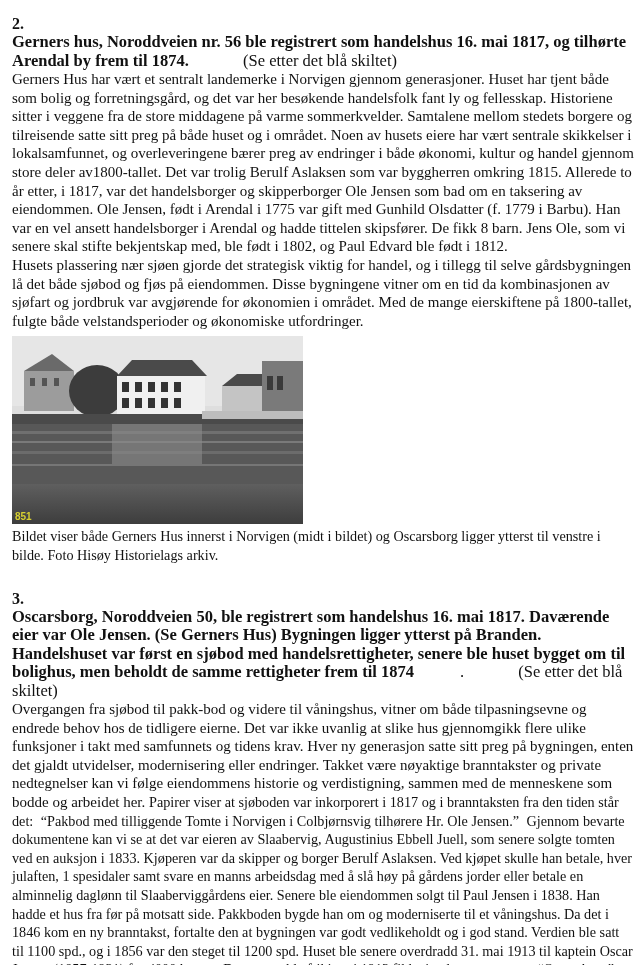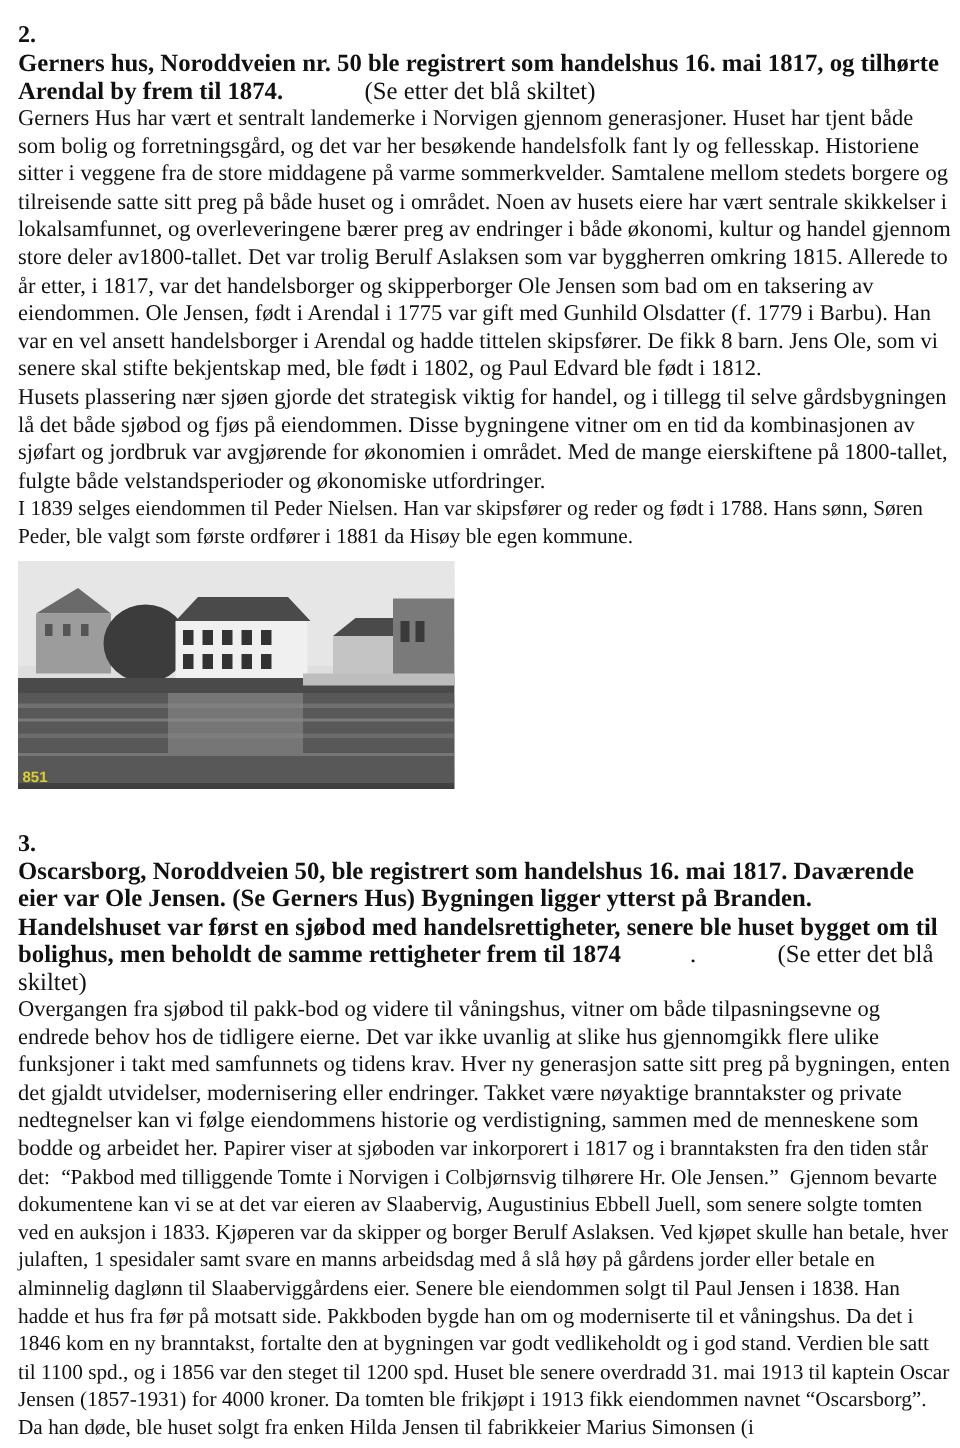--- a/index.html
+++ b/index.html
@@ -4,39 +4,38 @@
 <style>
   html, body { margin: 0; padding: 0; background: #ffffff; }
   body { width: 640px; height: 965px; overflow: hidden; position: relative;
          font-family: "Liberation Serif", serif; color: #111; }
   .page { position: absolute; left: 12px; top: 14px; width: 622px; }
   .num { font-weight: bold; font-size: 16px; line-height: 19px; margin: 0; }
   .heading { font-weight: bold; font-size: 16.5px; line-height: 18.5px; margin: 0; }
   .heading .note { font-weight: normal; margin-left: 46px; }
   .body { font-size: 15px; line-height: 18.6px; margin: 0; }
   .body.small { font-size: 14.2px; }
-  .photo { position: relative; width: 291px; height: 152px; margin: 6px 0 3px 0; overflow: hidden;
+  .photo { position: relative; width: 291px; height: 188px; margin: 6px 0 3px 0; overflow: hidden;
            background: linear-gradient(#e8e8e8 0%, #d4d4d4 30%, #9a9a9a 55%, #555 62%, #6d6d6d 70%, #3d3d3d 100%); }
   .photo .label { position: absolute; left: 3px; bottom: 2px; font-family: "Liberation Sans", sans-serif;
                   font-size: 10px; color: #d8d030; font-weight: bold; }
   .caption { font-size: 14.2px; line-height: 18.6px; margin: 0; }
   .gap { height: 24px; }
   .quote { }
 </style>
 </head>
 <body>
 
 <div class="page">
 
   <section>
     <p class="num">2.</p>
-    <p class="heading"><span>Gerners hus, Noroddveien nr. 50 ble registrert som handelshus 16. mai 1817, og tilhørte Arendal by frem til 1874.</span>&nbsp;&nbsp;<span class="note">(Se etter det blå skiltet)</span></p>
+    <p class="heading"><span>Gerners hus, Noroddveien nr. 56 ble registrert som handelshus 16. mai 1817, og tilhørte Arendal by frem til 1874.</span>&nbsp;&nbsp;<span class="note">(Se etter det blå skiltet)</span></p>
     <p class="body">Gerners Hus har vært et sentralt landemerke i Norvigen gjennom generasjoner. Huset har tjent både som bolig og forretningsgård, og det var her besøkende handelsfolk fant ly og fellesskap. Historiene sitter i veggene fra de store middagene på varme sommerkvelder. Samtalene mellom stedets borgere og tilreisende satte sitt preg på både huset og i området. Noen av husets eiere har vært sentrale skikkelser i lokalsamfunnet, og overleveringene bærer preg av endringer i både økonomi, kultur og handel gjennom store deler av1800-tallet. Det var trolig Berulf Aslaksen som var byggherren omkring 1815. Allerede to år etter, i 1817, var det handelsborger og skipperborger Ole Jensen som bad om en taksering av eiendommen. Ole Jensen, født i Arendal i 1775 var gift med Gunhild Olsdatter (f. 1779 i Barbu). Han var en vel ansett handelsborger i Arendal og hadde tittelen skipsfører. De fikk 8 barn. Jens Ole, som vi senere skal stifte bekjentskap med, ble født i 1802, og Paul Edvard ble født i 1812.</p>
     <p class="body">Husets plassering nær sjøen gjorde det strategisk viktig for handel, og i tillegg til selve gårdsbygningen lå det både sjøbod og fjøs på eiendommen. Disse bygningene vitner om en tid da kombinasjonen av sjøfart og jordbruk var avgjørende for økonomien i området. Med de mange eierskiftene på 1800-tallet, fulgte både velstandsperioder og økonomiske utfordringer.</p>
-    <p class="body small">I 1839 selges eiendommen til Peder Nielsen. Han var skipsfører og reder og født i 1788. Hans sønn, Søren Peder, ble valgt som første ordfører i 1881 da Hisøy ble egen kommune.</p>
 
     <div class="photo">
       <svg width="291" height="148" viewBox="0 0 291 148">
         <rect x="0" y="0" width="291" height="148" fill="#dedede"></rect>
 
         <rect x="0" y="0" width="291" height="70" fill="#e6e6e6"></rect>
 
         <polygon points="12,35 40,18 62,35" fill="#6a6a6a"></polygon>
         <rect x="12" y="35" width="50" height="40" fill="#9c9c9c"></rect>
         <rect x="18" y="42" width="5" height="8" fill="#555"></rect>
@@ -70,20 +69,21 @@
         <rect x="0" y="88" width="291" height="60" fill="#585858"></rect>
         <rect x="0" y="95" width="291" height="3" fill="#707070"></rect>
         <rect x="0" y="105" width="291" height="2" fill="#7a7a7a"></rect>
         <rect x="0" y="115" width="291" height="3" fill="#6c6c6c"></rect>
         <rect x="0" y="128" width="291" height="2" fill="#767676"></rect>
         <rect x="100" y="88" width="90" height="40" fill="#8a8a8a" opacity="0.6"></rect>
       </svg>
       <span class="label">851</span>
     </div>
 
+    <p class="caption">Bildet viser både Gerners Hus innerst i Norvigen (midt i bildet) og Oscarsborg ligger ytterst til venstre i bilde. Foto Hisøy Historielags arkiv.</p>
   </section>
 
   <div class="gap"></div>
 
   <section>
     <p class="num">3.</p>
     <p class="heading"><span>Oscarsborg, Noroddveien 50, ble registrert som handelshus 16. mai 1817. Daværende eier var Ole Jensen. (Se Gerners Hus) Bygningen ligger ytterst på Branden. Handelshuset var først en sjøbod med handelsrettigheter, senere ble huset bygget om til bolighus, men beholdt de samme rettigheter frem til 1874</span><span class="note">.</span>&nbsp;&nbsp;<span class="note">(Se etter det blå skiltet)</span></p>
     <p class="body"><span>Overgangen fra sjøbod til pakk-bod og videre til våningshus, vitner om både tilpasningsevne og endrede behov hos de tidligere eierne. Det var ikke uvanlig at slike hus gjennomgikk flere ulike funksjoner i takt med samfunnets og tidens krav. Hver ny generasjon satte sitt preg på bygningen, enten det gjaldt utvidelser, modernisering eller endringer. Takket være nøyaktige branntakster og private nedtegnelser kan vi følge eiendommens historie og verdistigning, sammen med de menneskene som bodde og arbeidet her.</span> <span class="small-run" style="font-size:14.2px">Papirer viser at sjøboden var inkorporert i 1817 og i branntaksten fra den tiden står det:</span>&nbsp;&nbsp;<span class="quote" style="font-size:14.2px">“Pakbod med tilliggende Tomte i Norvigen i Colbjørnsvig tilhørere Hr. Ole Jensen.”</span>&nbsp;&nbsp;<span style="font-size:14.2px">Gjennom bevarte dokumentene kan vi se at det var eieren av Slaabervig, Augustinius Ebbell Juell, som senere solgte tomten ved en auksjon i 1833. Kjøperen var da skipper og borger Berulf Aslaksen. Ved kjøpet skulle han betale, hver julaften, 1 spesidaler samt svare en manns arbeidsdag med å slå høy på gårdens jorder eller betale en alminnelig daglønn til Slaaberviggårdens eier. Senere ble eiendommen solgt til Paul Jensen i 1838. Han hadde et hus fra før på motsatt side. Pakkboden bygde han om og moderniserte til et våningshus. Da det i 1846 kom en ny branntakst, fortalte den at bygningen var godt vedlikeholdt og i god stand. Verdien ble satt til 1100 spd., og i 1856 var den steget til 1200 spd. Huset ble senere overdradd 31. mai 1913 til kaptein Oscar Jensen (1857-1931) for 4000 kroner. Da tomten ble frikjøpt i 1913 fikk eiendommen navnet “Oscarsborg”. Da han døde, ble huset solgt fra enken Hilda Jensen til fabrikkeier Marius Simonsen (i</span></p>
   </section>
 

